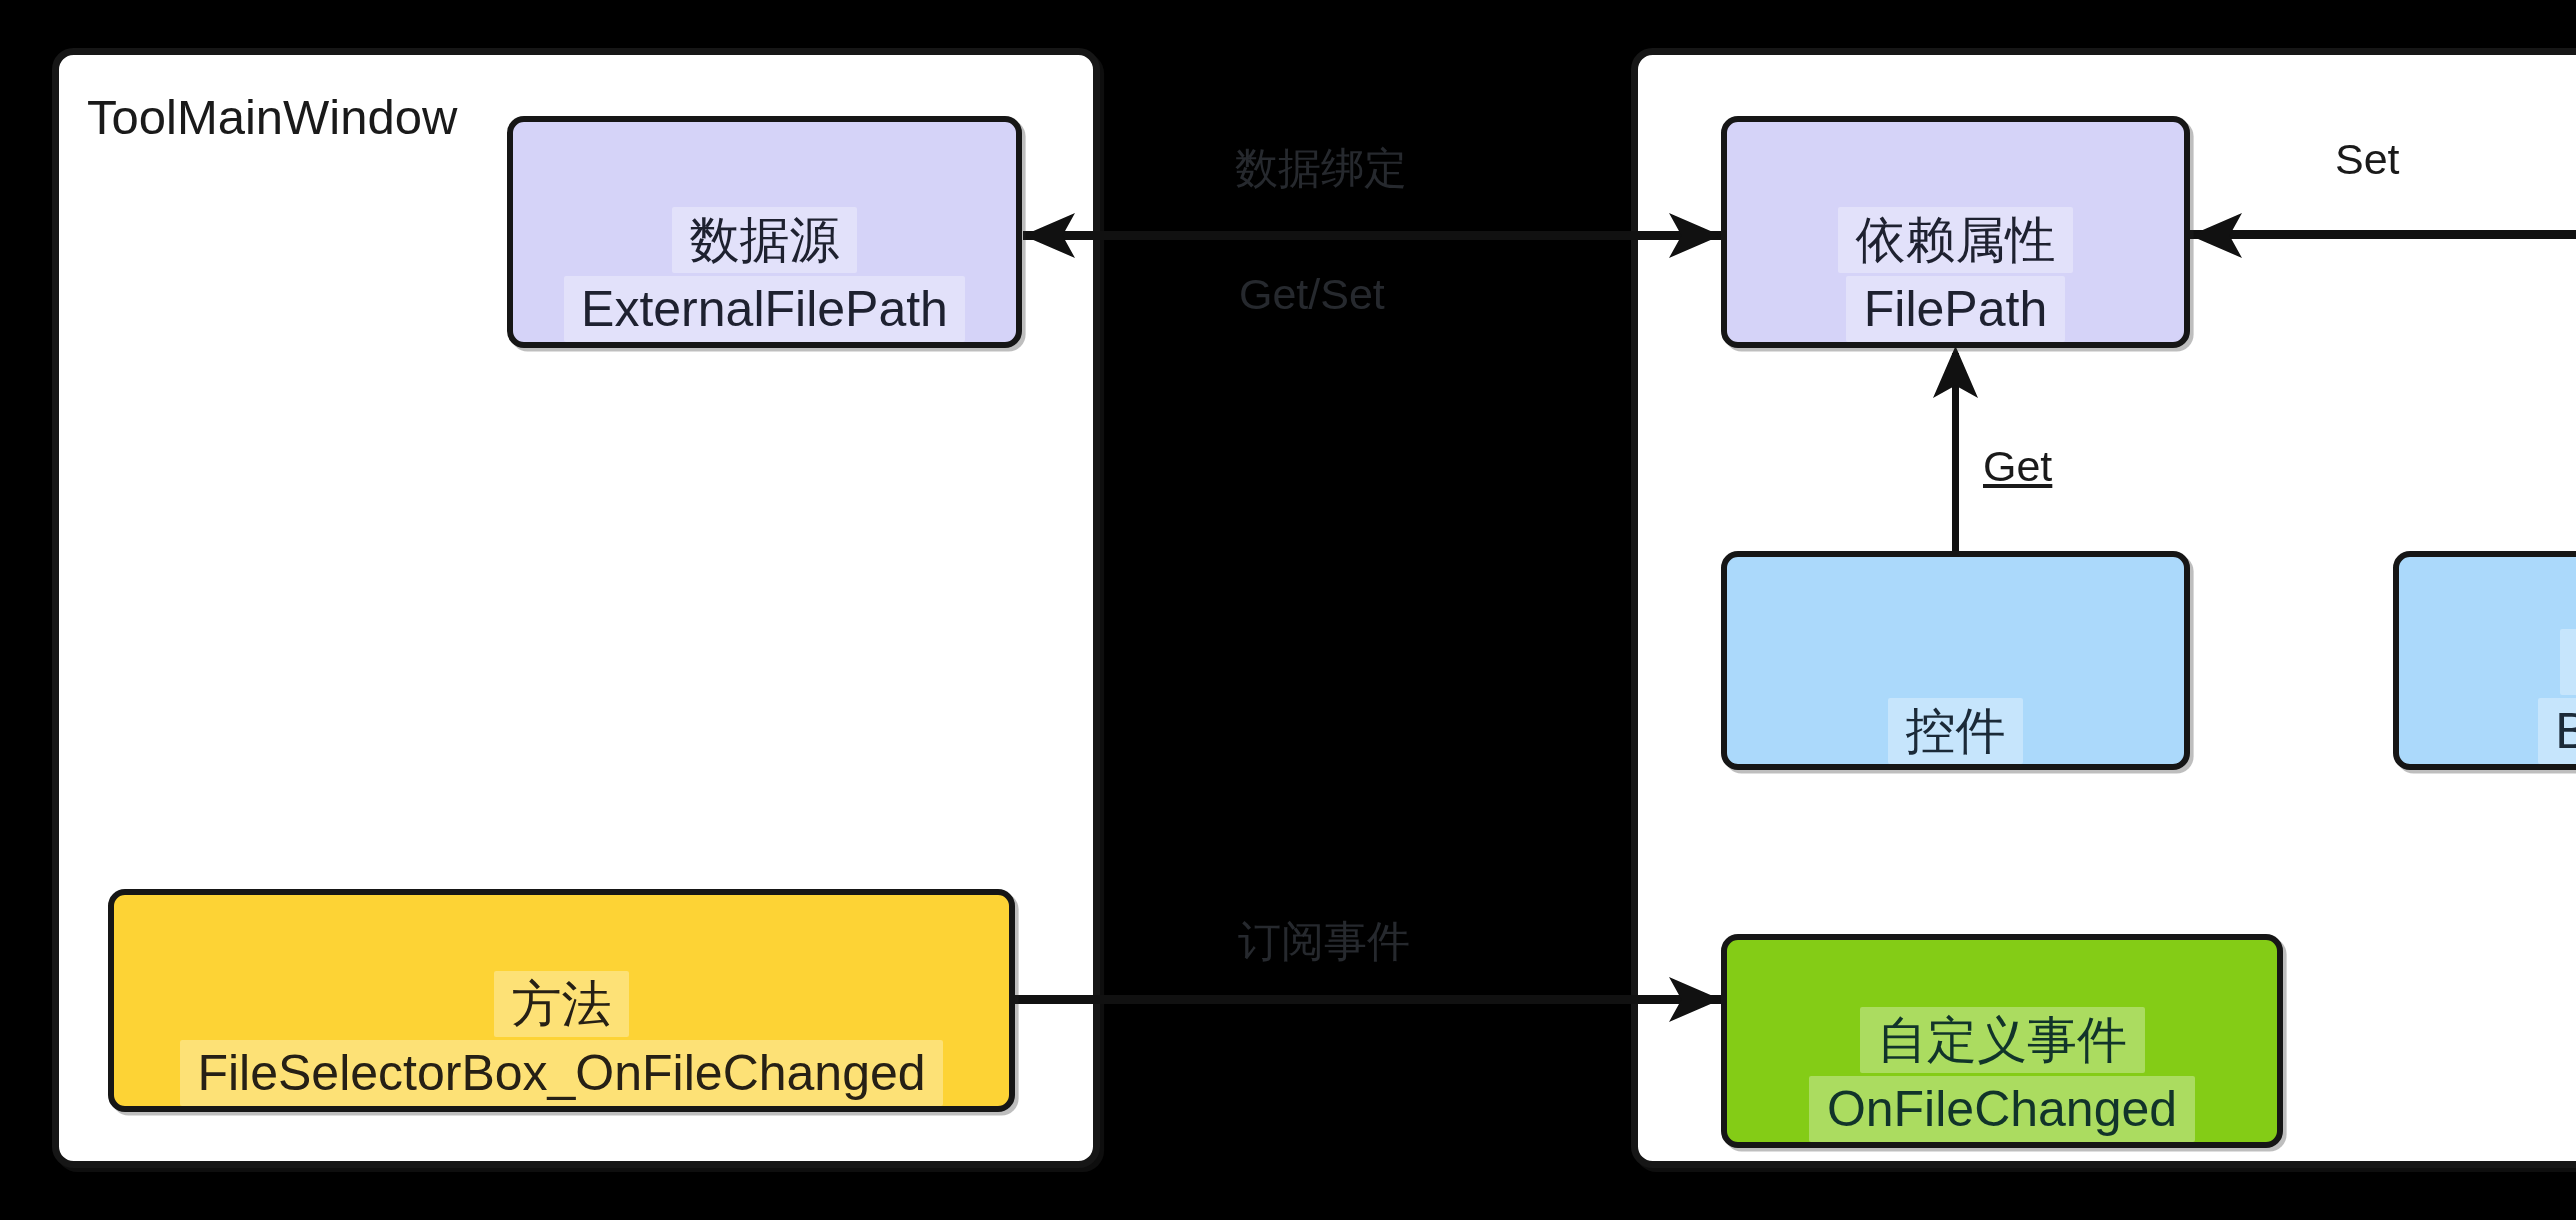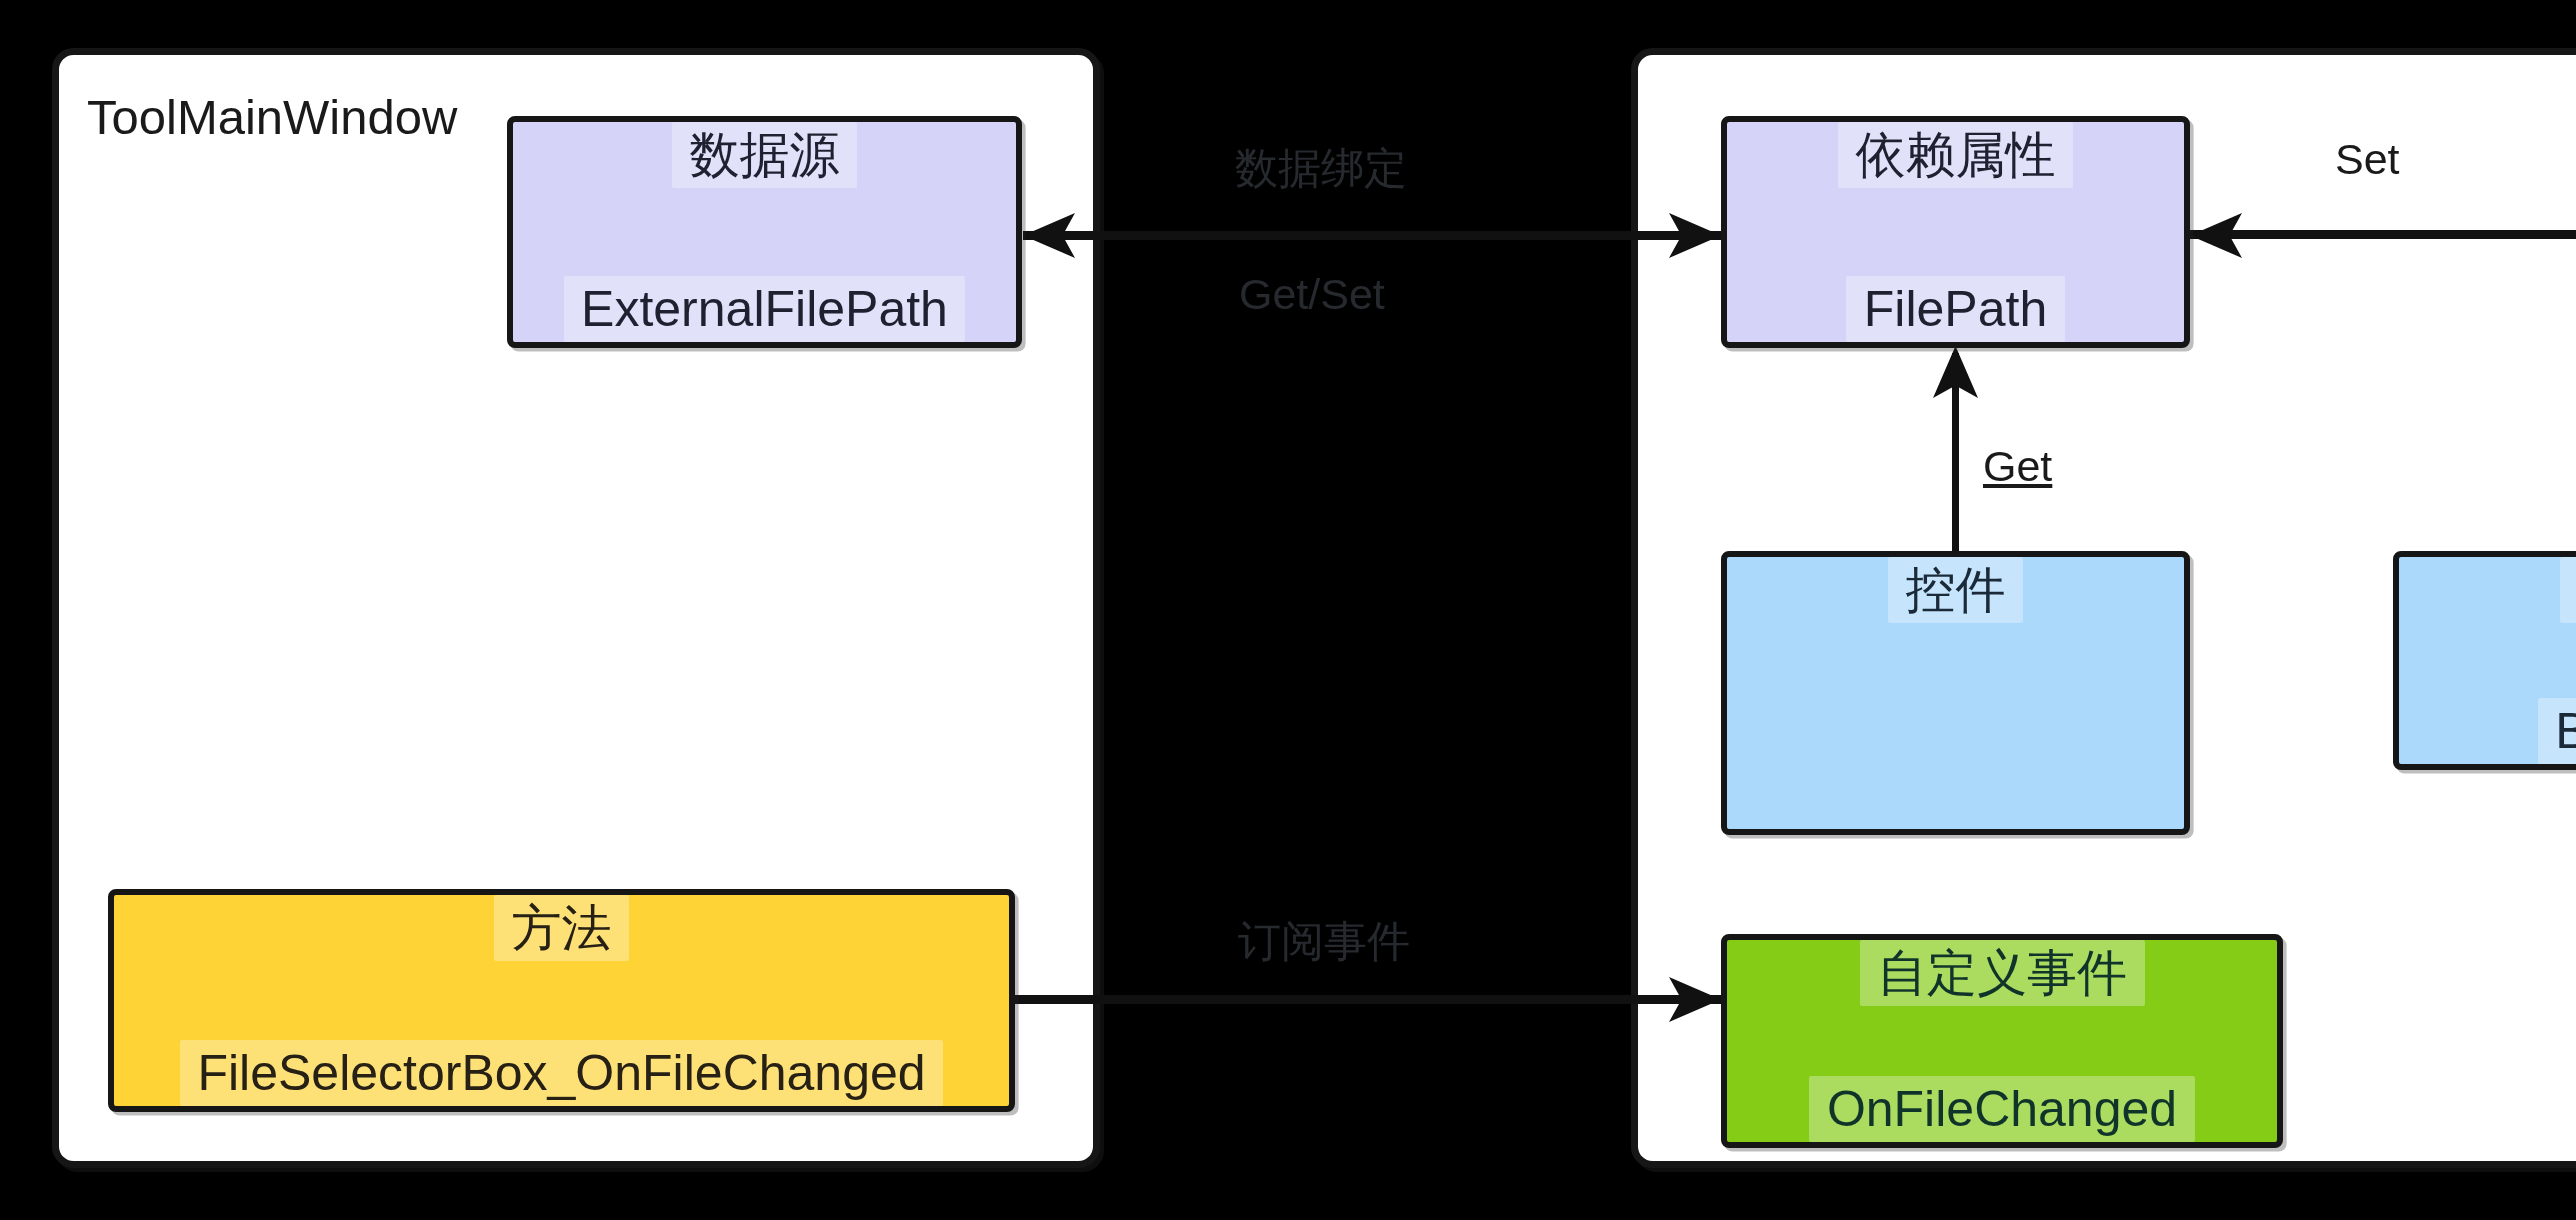--- a/index.html
+++ b/index.html
@@ -1,22 +1,22 @@
 <!DOCTYPE html>
 <html style="font-size:8.2px"><head>
 <meta charset="utf-8">
 <style>
   html,body{margin:0;padding:0;background:#000;}
   #stage{position:relative;width:3027px;height:1221px;background:#000;overflow:hidden;
          font-family:"Liberation Sans","DejaVu Sans",sans-serif;}
   .window{position:absolute;background:#ffffff;border:7.2px solid #161616;border-radius:21.6px;
           box-sizing:border-box;box-shadow:4.1px 4.1px 0 rgba(40,40,40,.35);}
   .win-title{position:absolute;font-size:49px;color:#1a1a1a;white-space:nowrap;line-height:1;}
-  .node{position:absolute;border:6.7px solid #161616;border-radius:8px;box-sizing:border-box;
-        display:flex;flex-direction:column;align-items:center;justify-content:space-between;
+  .node{position:absolute;border:6.7px solid #161616;border-radius:17px;box-sizing:border-box;
+        display:flex;flex-direction:column;align-items:center;justify-content:flex-end;
         gap:3.1px;box-shadow:3.6px 3.6px 0 rgba(40,40,40,.30);}
   .node .tline{font-size:50px;line-height:1.28;white-space:nowrap;
                background:rgba(255,255,255,0.32);padding:1px 17.5px;border-radius:2.1px;}
   .line{position:absolute;background:#111111;}
   .ah{position:absolute;background:#111111;}
   .ah.right{clip-path:polygon(0 0,100% 50%,0 100%,24% 50%);}
   .ah.left{clip-path:polygon(100% 0,0 50%,100% 100%,76% 50%);}
   .ah.up{clip-path:polygon(0 100%,50% 0,100% 100%,50% 76%);}
   .gap-label{position:absolute;font-size:43px;line-height:1;white-space:nowrap;}
   .dim{color:#26292e;}
@@ -54,21 +54,21 @@
   <div class="node" style="left: 108px; top: 889px; width: 907px; height: 223px; background: rgb(253, 211, 53); color: rgb(38, 32, 21);">
     <div class="tline">方法</div>
     <div class="tline">FileSelectorBox_OnFileChanged</div>
   </div>
 
   <div class="node" style="left: 1721px; top: 116px; width: 469px; height: 232px; background: rgb(213, 211, 248); color: rgb(30, 33, 48);">
     <div class="tline">依赖属性</div>
     <div class="tline">FilePath</div>
   </div>
 
-  <div class="node" style="left: 1721px; top: 551px; width: 469px; height: 284px; background: rgb(171, 217, 251); color: rgb(27, 42, 56);">
+  <div class="node" style="left: 1721px; top: 551px; width: 469px; height: 219px; background: rgb(171, 217, 251); color: rgb(27, 42, 56);">
     <div class="tline">控件</div>
   </div>
 
   <div class="node" style="left: 2393px; top: 551px; width: 469px; height: 219px; background: rgb(171, 217, 251); color: rgb(27, 42, 56);">
     <div class="tline">控件</div>
     <div class="tline">Button</div>
   </div>
 
   <div class="node" style="left: 1721px; top: 934px; width: 562px; height: 214px; background: #84cc16; color: rgb(17, 52, 42);">
     <div class="tline">自定义事件</div>

